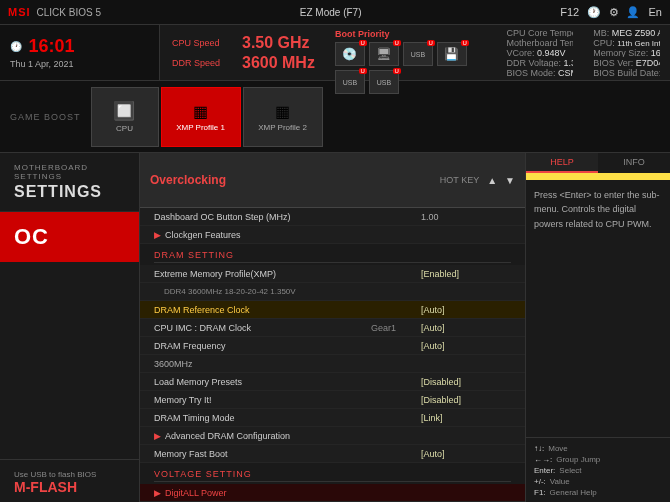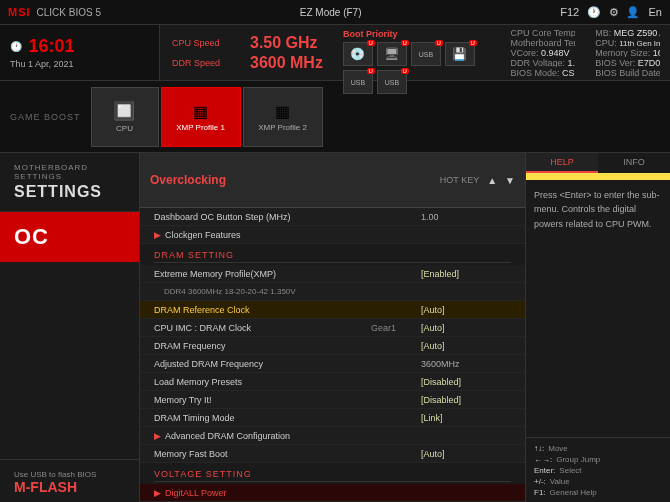--- a/index.html
+++ b/index.html
@@ -90,21 +90,20 @@
     .speed-section {
       padding: 4px 12px;
       display: flex;
       flex-direction: column;
       justify-content: center;
       gap: 2px;
     }
     .speed-row {
       display: flex;
       align-items: center;
-      gap: 8px;
     }
     .speed-label {
       color: #e44;
       font-size: 9px;
       width: 70px;
     }
     .speed-value {
       color: #e44;
       font-size: 16px;
       font-weight: bold;
@@ -553,21 +552,20 @@
     <div class="setting-row">
       <span class="setting-name">CPU IMC : DRAM Clock</span>
       <span class="setting-extra">Gear1</span>
       <span class="setting-value bracketed">[Auto]</span>
     </div>
     <div class="setting-row">
       <span class="setting-name">DRAM Frequency</span>
       <span class="setting-value bracketed">[Auto]</span>
     </div>
     <div class="setting-row">
-      <span class="setting-name">Adjusted DRAM Frequency</span>
       <span class="setting-value">3600MHz</span>
     </div>
     <div class="setting-row">
       <span class="setting-name">Load Memory Presets</span>
       <span class="setting-value bracketed">[Disabled]</span>
     </div>
     <div class="setting-row">
       <span class="setting-name">Memory Try It!</span>
       <span class="setting-value bracketed">[Disabled]</span>
     </div>

